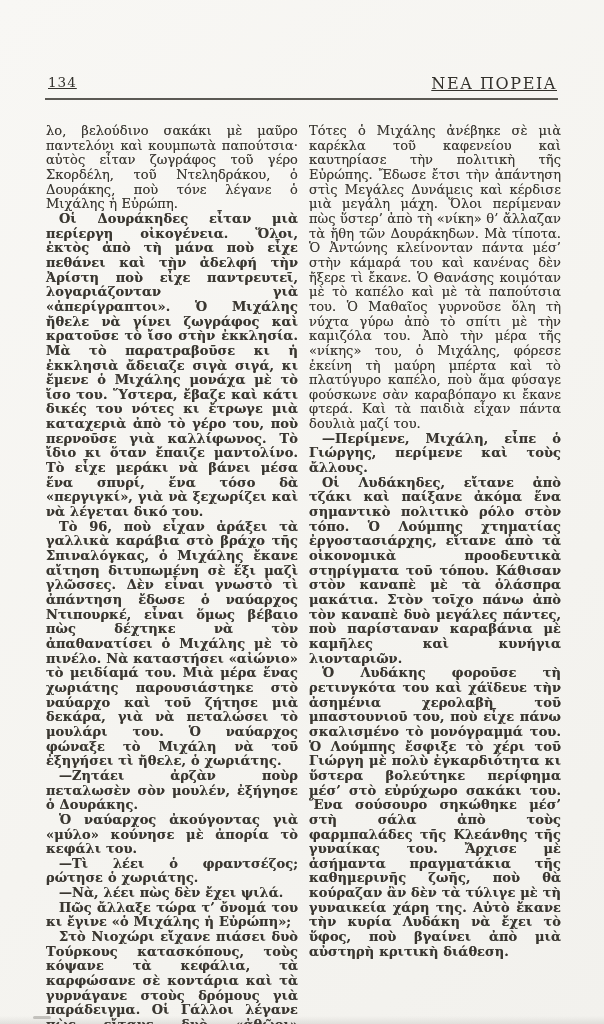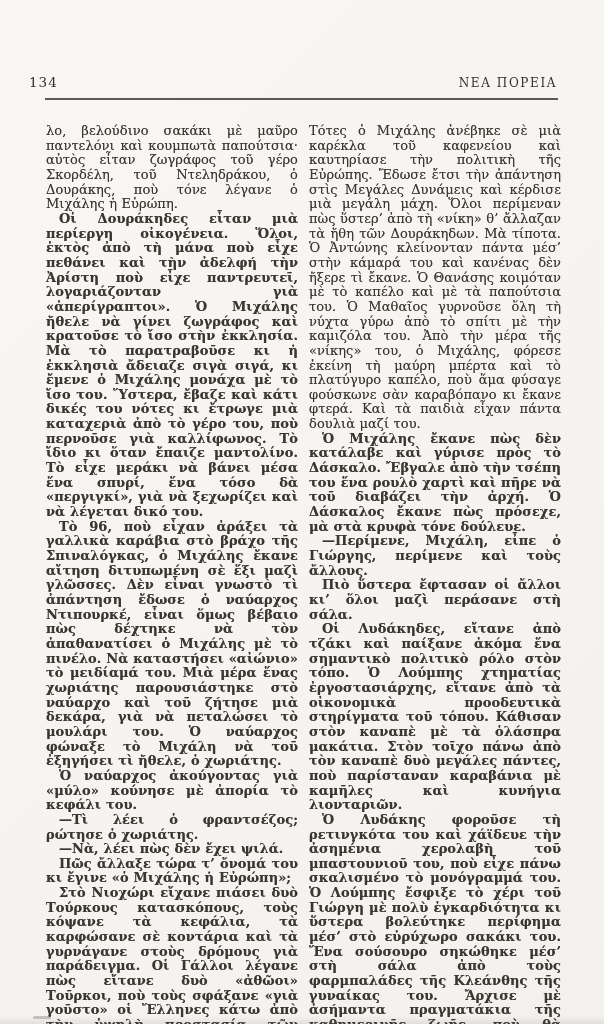--- a/index.html
+++ b/index.html
@@ -10,29 +10,30 @@
   }
   .page {
     position: relative;
     width: 604px; height: 1024px;
     background: linear-gradient(135deg, #f8f7f4 0%, #f5f4f0 55%, #f2f1ed 100%);
     overflow: hidden;
     color: #393630;
   }
   .page-header {
     position: absolute;
-    left: 29px; right: 47px; top: 74px;
+    left: 48px; right: 47px; top: 74px;
     display: flex;
     justify-content: space-between;
-    align-items: flex-end;
+    align-items: flex-start;
     font-size: 13.5px;
     color: #33312c;
+    text-decoration: underline;
   }
   .page-number { letter-spacing: 1px; }
-  .journal-title { letter-spacing: 1.6px; font-size: 12px; }
+  .journal-title { letter-spacing: 1.6px; font-size: 16px; }
   .header-rule {
     position: absolute;
     left: 45px; right: 46px; top: 98px;
     height: 0;
     border-top: 2px solid #403d37;
     opacity: 0.85;
   }
   .text-body {
     position: absolute;
     left: 46px; top: 124px;
@@ -78,31 +79,30 @@
     <span class="journal-title">ΝΕΑ ΠΟΡΕΙΑ</span>
   </header>
 
   <div class="header-rule"></div>
 
   <main class="text-body">
     <div class="column">
         <p class="para">λο, βελούδινο σακάκι μὲ μαῦρο παντελόνι καὶ κουμπωτὰ παπούτσια· αὐτὸς εἶταν ζωγράφος τοῦ γέρο Σκορδέλη, τοῦ Ντεληδράκου, ὁ Δουράκης, ποὺ τόνε λέγανε ὁ Μιχάλης ἡ Εὐρώπη.</p>
         <p class="para indent">Οἱ Δουράκηδες εἶταν μιὰ περίεργη οἰκογένεια. Ὅλοι, ἐκτὸς ἀπὸ τὴ μάνα ποὺ εἶχε πεθάνει καὶ τὴν ἀδελφή τὴν Ἀρίστη ποὺ εἶχε παντρευτεῖ, λογαριάζονταν γιὰ «ἀπερίγραπτοι». Ὁ Μιχάλης ἤθελε νὰ γίνει ζωγράφος καὶ κρατοῦσε τὸ ἴσο στὴν ἐκκλησία. Μὰ τὸ παρατραβοῦσε κι ἡ ἐκκλησιὰ ἄδειαζε σιγὰ σιγά, κι ἔμενε ὁ Μιχάλης μονάχα μὲ τὸ ἴσο του. Ὕστερα, ἔβαζε καὶ κάτι δικές του νότες κι ἔτρωγε μιὰ καταχεριὰ ἀπὸ τὸ γέρο του, ποὺ περνοῦσε γιὰ καλλίφωνος. Τὸ ἴδιο κι ὅταν ἔπαιζε μαντολίνο. Τὸ εἶχε μεράκι νὰ βάνει μέσα ἕνα σπυρί, ἕνα τόσο δὰ «περγιγκί», γιὰ νὰ ξεχωρίζει καὶ νὰ λέγεται δικό του.</p>
         <p class="para indent">Τὸ 96, ποὺ εἶχαν ἀράξει τὰ γαλλικὰ καράβια στὸ βράχο τῆς Σπιναλόγκας, ὁ Μιχάλης ἔκανε αἴτηση διτυπωμένη σὲ ἕξι μαζὶ γλῶσσες. Δὲν εἶναι γνωστὸ τὶ ἀπάντηση ἔδωσε ὁ ναύαρχος Ντιπουρκέ, εἶναι ὅμως βέβαιο πὼς δέχτηκε νὰ τὸν ἀπαθανατίσει ὁ Μιχάλης μὲ τὸ πινέλο. Νὰ καταστήσει «αἰώνιο» τὸ μειδίαμά του. Μιὰ μέρα ἕνας χωριάτης παρουσιάστηκε στὸ ναύαρχο καὶ τοῦ ζήτησε μιὰ δεκάρα, γιὰ νὰ πεταλώσει τὸ μουλάρι του. Ὁ ναύαρχος φώναξε τὸ Μιχάλη νὰ τοῦ ἐξηγήσει τὶ ἤθελε, ὁ χωριάτης.</p>
+        <p class="para indent">—Ζητάει ἀρζὰν ποὺρ πεταλωσὲν σὸν μουλέν, ἐξήγησε ὁ Δουράκης.</p>
         <p class="para indent">Ὁ ναύαρχος ἀκούγοντας γιὰ «μύλο» κούνησε μὲ ἀπορία τὸ κεφάλι του.</p>
         <p class="para indent">—Τὶ λέει ὁ φραντσέζος; ρώτησε ὁ χωριάτης.</p>
         <p class="para indent">—Νὰ, λέει πὼς δὲν ἔχει ψιλά.</p>
         <p class="para indent">Πῶς ἄλλαξε τώρα τ’ ὄνομά του κι ἔγινε «ὁ Μιχάλης ἡ Εὐρώπη»;</p>
         <p class="para indent">Στὸ Νιοχώρι εἴχανε πιάσει δυὸ Τούρκους κατασκόπους, τοὺς κόψανε τὰ κεφάλια, τὰ καρφώσανε σὲ κοντάρια καὶ τὰ γυρνάγανε στοὺς δρόμους γιὰ παράδειγμα. Οἱ Γάλλοι λέγανε πὼς εἴτανε δυὸ «ἀθῶοι» Τοῦρκοι, ποὺ τοὺς σφάξανε «γιὰ γοῦστο» οἱ Ἕλληνες κάτω ἀπὸ τὴν ὑψηλὴ προστασία τῶν Μεγάλων Δυνάμεων καὶ τὴ χαρακτήρισαν «βάρβαρη πράξη». Ἦρθε ἀμέσως τὸ πολεμικὸ «Σουσὶ» νὰ κάνει ἀνακρίσεις καὶ νὰ τιμωρήσει τοὺς ὑπεύθυνους.</p>
       </div>
     <div class="column">
         <p class="para">Τότες ὁ Μιχάλης ἀνέβηκε σὲ μιὰ καρέκλα τοῦ καφενείου καὶ καυτηρίασε τὴν πολιτικὴ τῆς Εὐρώπης. Ἔδωσε ἔτσι τὴν ἀπάντηση στὶς Μεγάλες Δυνάμεις καὶ κέρδισε μιὰ μεγάλη μάχη. Ὅλοι περίμεναν πὼς ὕστερ’ ἀπὸ τὴ «νίκη» θ’ ἄλλαζαν τὰ ἤθη τῶν Δουράκηδων. Μὰ τίποτα. Ὁ Ἀντώνης κλείνονταν πάντα μέσ’ στὴν κάμαρά του καὶ κανένας δὲν ἤξερε τὶ ἔκανε. Ὁ Θανάσης κοιμόταν μὲ τὸ καπέλο καὶ μὲ τὰ παπούτσια του. Ὁ Μαθαῖος γυρνοῦσε ὅλη τὴ νύχτα γύρω ἀπὸ τὸ σπίτι μὲ τὴν καμιζόλα του. Ἀπὸ τὴν μέρα τῆς «νίκης» του, ὁ Μιχάλης, φόρεσε ἐκείνη τὴ μαύρη μπέρτα καὶ τὸ πλατύγυρο καπέλο, ποὺ ἅμα φύσαγε φούσκωνε σὰν καραβόπανο κι ἔκανε φτερά. Καὶ τὰ παιδιὰ εἶχαν πάντα δουλιὰ μαζί του.</p>
-        <p class="para indent">Ὁ Μιχάλης ἔκανε πὼς δὲν κατάλαβε καὶ γύρισε πρὸς τὸ Δάσκαλο. Ἔβγαλε ἀπὸ τὴν τσέπη του ἕνα ρουλὸ χαρτὶ καὶ πῆρε νὰ τοῦ διαβάζει τὴν ἀρχή. Ὁ Δάσκαλος ἔκανε πὼς πρόσεχε, μὰ στὰ κρυφὰ τόνε δούλευε.</p>
         <p class="para indent">—Περίμενε, Μιχάλη, εἶπε ὁ Γιώργης, περίμενε καὶ τοὺς ἄλλους.</p>
-        <p class="para indent">Πιὸ ὕστερα ἔφτασαν οἱ ἄλλοι κι’ ὅλοι μαζὶ περάσανε στὴ σάλα.</p>
         <p class="para indent">Οἱ Λυδάκηδες, εἴτανε ἀπὸ τζάκι καὶ παίξανε ἀκόμα ἕνα σημαντικὸ πολιτικὸ ρόλο στὸν τόπο. Ὁ Λούμπης χτηματίας ἐργοστασιάρχης, εἴτανε ἀπὸ τὰ οἰκονομικὰ προοδευτικὰ στηρίγματα τοῦ τόπου. Κάθισαν στὸν καναπὲ μὲ τὰ ὁλάσπρα μακάτια. Στὸν τοῖχο πάνω ἀπὸ τὸν καναπὲ δυὸ μεγάλες πάντες, ποὺ παρίσταναν καραβάνια μὲ καμῆλες καὶ κυνήγια λιονταριῶν.</p>
         <p class="para indent">Ὁ Λυδάκης φοροῦσε τὴ ρετινγκότα του καὶ χάϊδευε τὴν ἀσημένια χερολαβὴ τοῦ μπαστουνιοῦ του, ποὺ εἶχε πάνω σκαλισμένο τὸ μονόγραμμά του. Ὁ Λούμπης ἔσφιξε τὸ χέρι τοῦ Γιώργη μὲ πολὺ ἐγκαρδιότητα κι ὕστερα βολεύτηκε περίφημα μέσ’ στὸ εὐρύχωρο σακάκι του. Ἕνα σούσουρο σηκώθηκε μέσ’ στὴ σάλα ἀπὸ τοὺς φαρμπαλάδες τῆς Κλεάνθης τῆς γυναίκας του. Ἄρχισε μὲ ἀσήμαντα πραγματάκια τῆς καθημερινῆς ζωῆς, ποὺ θὰ κούραζαν ἂν δὲν τὰ τύλιγε μὲ τὴ γυναικεία χάρη της. Αὐτὸ ἔκανε τὴν κυρία Λυδάκη νὰ ἔχει τὸ ὕφος, ποὺ βγαίνει ἀπὸ μιὰ αὐστηρὴ κριτικὴ διάθεση.</p>
       </div>
   </main>
 
   <div class="scan-edge-bottom"></div>
   <div class="scan-smudge"></div>
 
 </div>
 

